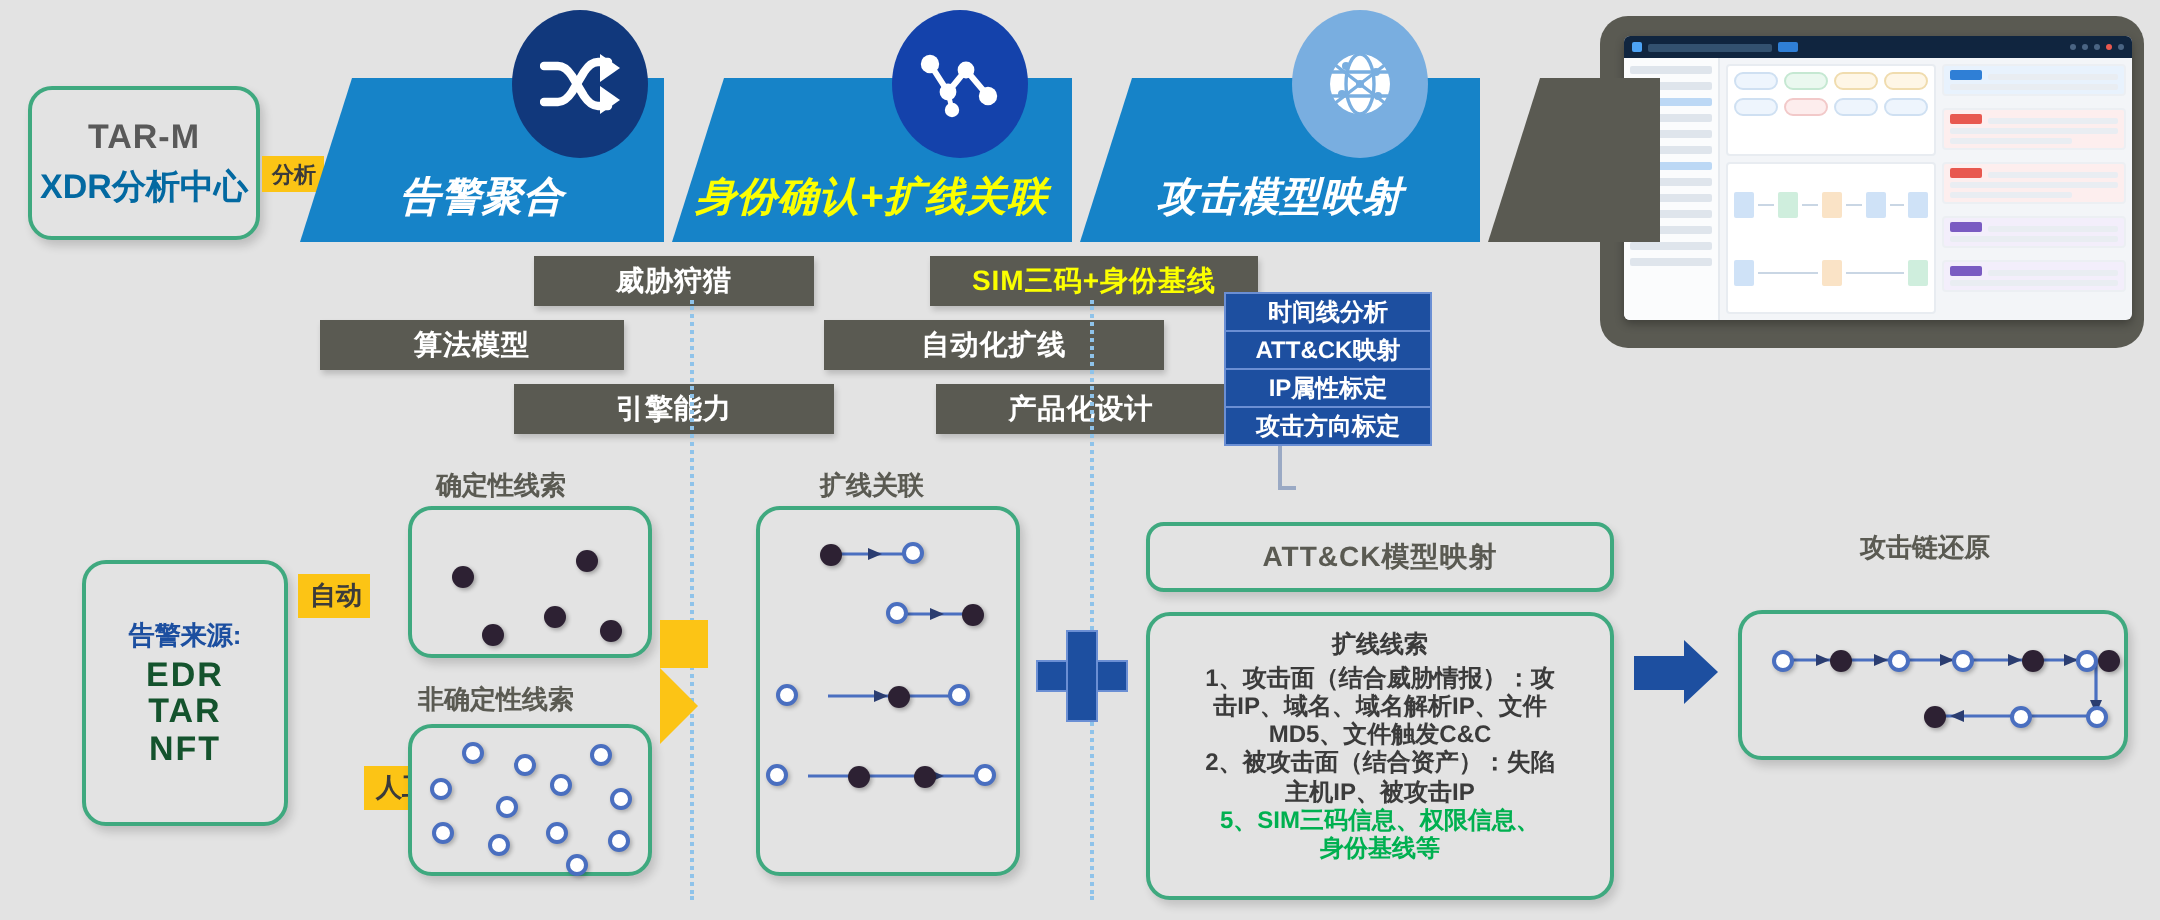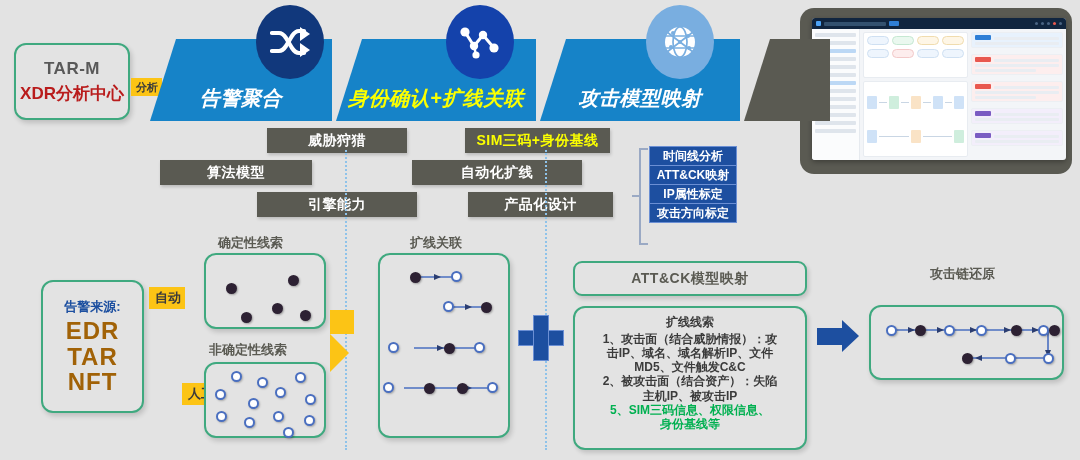--- a/index.html
+++ b/index.html
@@ -12,21 +12,21 @@
   .stage { position: absolute; inset: 0; }
 
   
   #tarm-box {
     position: absolute; left: 14px; top: 43px; width: 116px; height: 77px;
     background: #e3e3e3; border: 2px solid #3fa97f; border-radius: 12px;
     display: flex; flex-direction: column; align-items: center; justify-content: center;
     box-shadow: 2px 3px 5px rgba(0,0,0,.16);
   }
   #tarm-box .l1 { color: #595959; font-size: 17px; font-weight: bold; letter-spacing: .5px; }
-  #tarm-box .l2 { color: #b91c1c; font-size: 17px; font-weight: bold; margin-top: 3px; }
+  #tarm-box .l2 { color: #0369a1; font-size: 17px; font-weight: bold; margin-top: 3px; }
 
   
   .yarrow { position: absolute; display: flex; align-items: center; gap: 35px; }
   .yarrow .tail {
     background: #fcc415; height: 18px; display: flex; align-items: center;
     justify-content: center; padding: 0 4px 0 5px;
     font-size: 11px; font-weight: bold; color: #3b3b3b; letter-spacing: 0px;
   }
   .yarrow .head {
     width: 0; height: 0; border-top: 14px solid transparent;
@@ -69,31 +69,31 @@
   .glabel {
     position: absolute; background: #5a5a52; color: #fff;
     font-size: 14px; font-weight: bold; display: flex;
     align-items: center; justify-content: center; letter-spacing: .5px;
     box-shadow: 1px 2px 3px rgba(0,0,0,.18);
   }
   .glabel.hi { color: #fbff00; }
   #gl-weixie  { left: 267px; top: 128px; width: 140px; height: 25px; }
   #gl-suanfa  { left: 160px; top: 160px; width: 152px; height: 25px; }
   #gl-yinqing { left: 257px; top: 192px; width: 160px; height: 25px; }
-  #gl-sim     { left: 465px; top: 128px; width: 145px; height: 25px; }
+  #gl-sim     { left: 465px; top: 128px; width: 164px; height: 25px; }
   #gl-zidong  { left: 412px; top: 160px; width: 170px; height: 25px; }
   #gl-chanpin { left: 468px; top: 192px; width: 145px; height: 25px; }
 
   
   .vdot { position: absolute; width: 0; border-left: 2px dotted #8fc3ea; }
   #vdot1 { left: 345px; top: 150px; height: 300px; }
   #vdot2 { left: 545px; top: 150px; height: 300px; }
 
   
-  #blue-list { position: absolute; left: 649px; top: 146px; width: 88px; }
+  #blue-list { position: absolute; left: 612px; top: 146px; width: 104px; }
   #blue-list .bitem {
     background: #1d4fa0; color: #fff; font-size: 12px; font-weight: bold;
     height: 20px; display: flex; align-items: center; justify-content: center;
     border: 1px solid #6b8fd4; margin-top: -1px; white-space: nowrap;
   }
   #blue-list .bitem:first-child { margin-top: 0; }
   #blue-bracket {
     position: absolute; left: 639px; top: 148px; width: 9px; height: 97px;
     border: 2px solid #9aa9c4; border-right: none;
   }
@@ -143,21 +143,21 @@
   #dash .alert.p { background: #f3eefb; }
 
   
   #src-box {
     position: absolute; left: 41px; top: 280px; width: 103px; height: 133px;
     background: #e3e3e3; border: 2px solid #3fa97f; border-radius: 12px;
     display: flex; flex-direction: column; align-items: center; justify-content: center;
     box-shadow: 2px 3px 5px rgba(0,0,0,.16);
   }
   #src-box .src-title { color: #1c4fa0; font-size: 13px; font-weight: bold; margin-bottom: 2px; }
-  #src-box .src-item { color: #a16207; font-size: 24px; font-weight: bold; line-height: 1.07; letter-spacing: 1px; }
+  #src-box .src-item { color: #14532d; font-size: 17px; font-weight: bold; line-height: 1.07; letter-spacing: 1px; }
 
   .clue-title {
     position: absolute; font-size: 13px; font-weight: bold; color: #5a5a52; white-space: nowrap;
   }
   .clue-box {
     position: absolute; background: #e3e3e3; border: 2px solid #3fa97f; border-radius: 12px;
     box-shadow: 2px 3px 5px rgba(0,0,0,.16);
   }
   #box-det   { left: 204px; top: 253px; width: 122px; height: 76px; }
   #box-undet { left: 204px; top: 362px; width: 122px; height: 76px; }

